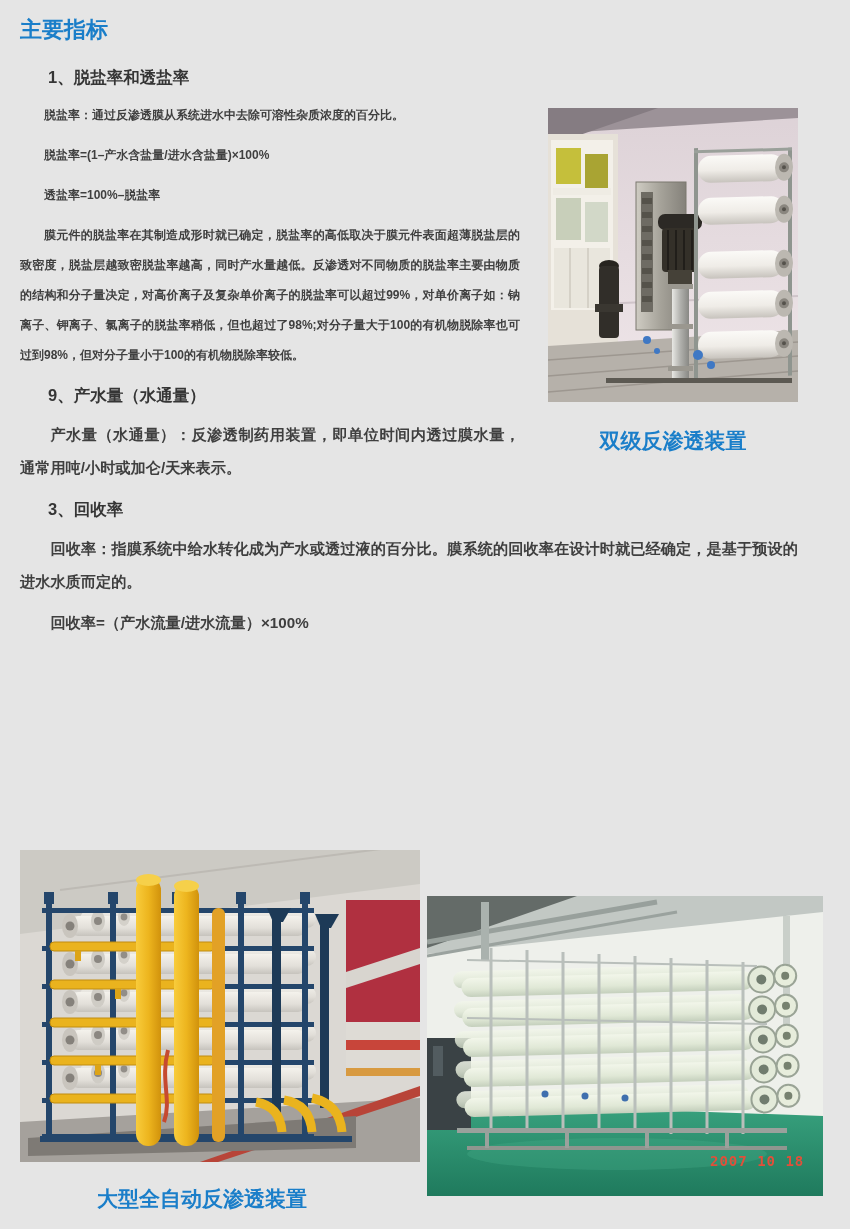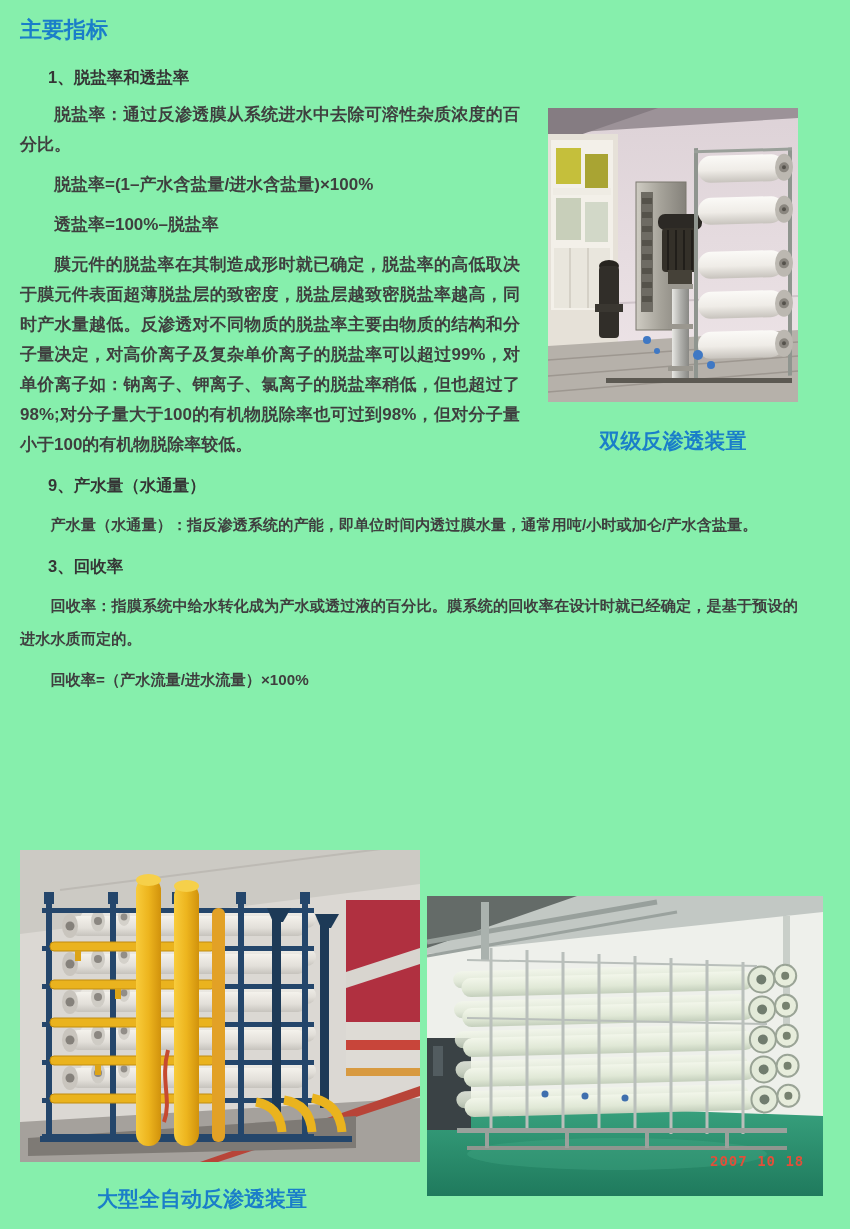--- a/index.html
+++ b/index.html
@@ -1,19 +1,19 @@
 <!DOCTYPE html>
 <html lang="zh"><head>
 <meta charset="utf-8">
 <style>
   html,body { margin:0; padding:0; background:#ffffff; }
   .page {
     position:relative;
     width:850px; height:1229px;
-    background:#86efac;
+    background:#e5e5e5;
     font-family:"Liberation Sans", sans-serif;
     font-weight:700;
     color:#3f3f3f;
     overflow:hidden;
   }
   .content { padding:16px 52px 0 20px; }
   .doc-title {
     font-size:22px; line-height:28px;
     color:#1a7ec9;
     margin:0 0 22px 0;
@@ -23,21 +23,21 @@
     color:#353535;
     margin:14px 0 12px 28px;
   }
   .sec-1 .sec-heading { margin-top:0; }
   p.body {
     font-size:15.2px; line-height:33px;
     margin:0 0 8px 0;
     text-indent:2em;
     text-align:justify;
   }
-  .sec-1 p.body { font-size:17px; line-height:30px; margin-bottom:10px; }
+  .sec-1 p.body { font-size:12px; line-height:30px; margin-bottom:10px; }
   figure { margin:0; }
   .fig-right {
     float:right;
     width:250px;
     margin:8px 0 14px 28px;
   }
   .fig-right svg, .fig-abs svg { display:block; }
   figcaption {
     text-align:center;
     color:#1a7ec9;
@@ -172,21 +172,21 @@
       </figure>
 
       <p class="body">脱盐率：通过反渗透膜从系统进水中去除可溶性杂质浓度的百分比。</p>
       <p class="body">脱盐率=(1–产水含盐量/进水含盐量)×100%</p>
       <p class="body">透盐率=100%–脱盐率</p>
       <p class="body">膜元件的脱盐率在其制造成形时就已确定，脱盐率的高低取决于膜元件表面超薄脱盐层的致密度，脱盐层越致密脱盐率越高，同时产水量越低。反渗透对不同物质的脱盐率主要由物质的结构和分子量决定，对高价离子及复杂单价离子的脱盐率可以超过99%，对单价离子如：钠离子、钾离子、氯离子的脱盐率稍低，但也超过了98%;对分子量大于100的有机物脱除率也可过到98%，但对分子量小于100的有机物脱除率较低。</p>
     </section>
 
     <section class="sec-2">
       <h2 class="sec-heading">9、产水量（水通量）</h2>
-      <p class="body">产水量（水通量）：指反渗透系统的产能，即单位时间内透过膜水量，通常用吨/小时或加仑/产水含盐量。</p>
+      <p class="body">产水量（水通量）：反渗透制药用装置，即单位时间内透过膜水量，通常用吨/小时或加仑/天来表示。</p>
     </section>
 
     <section class="sec-3">
       <h2 class="sec-heading">3、回收率</h2>
       <p class="body">回收率：指膜系统中给水转化成为产水或透过液的百分比。膜系统的回收率在设计时就已经确定，是基于预设的进水水质而定的。</p>
       <p class="body">回收率=（产水流量/进水流量）×100%</p>
     </section>
   </div>
 
   <figure class="fig-abs fig-large-auto">

